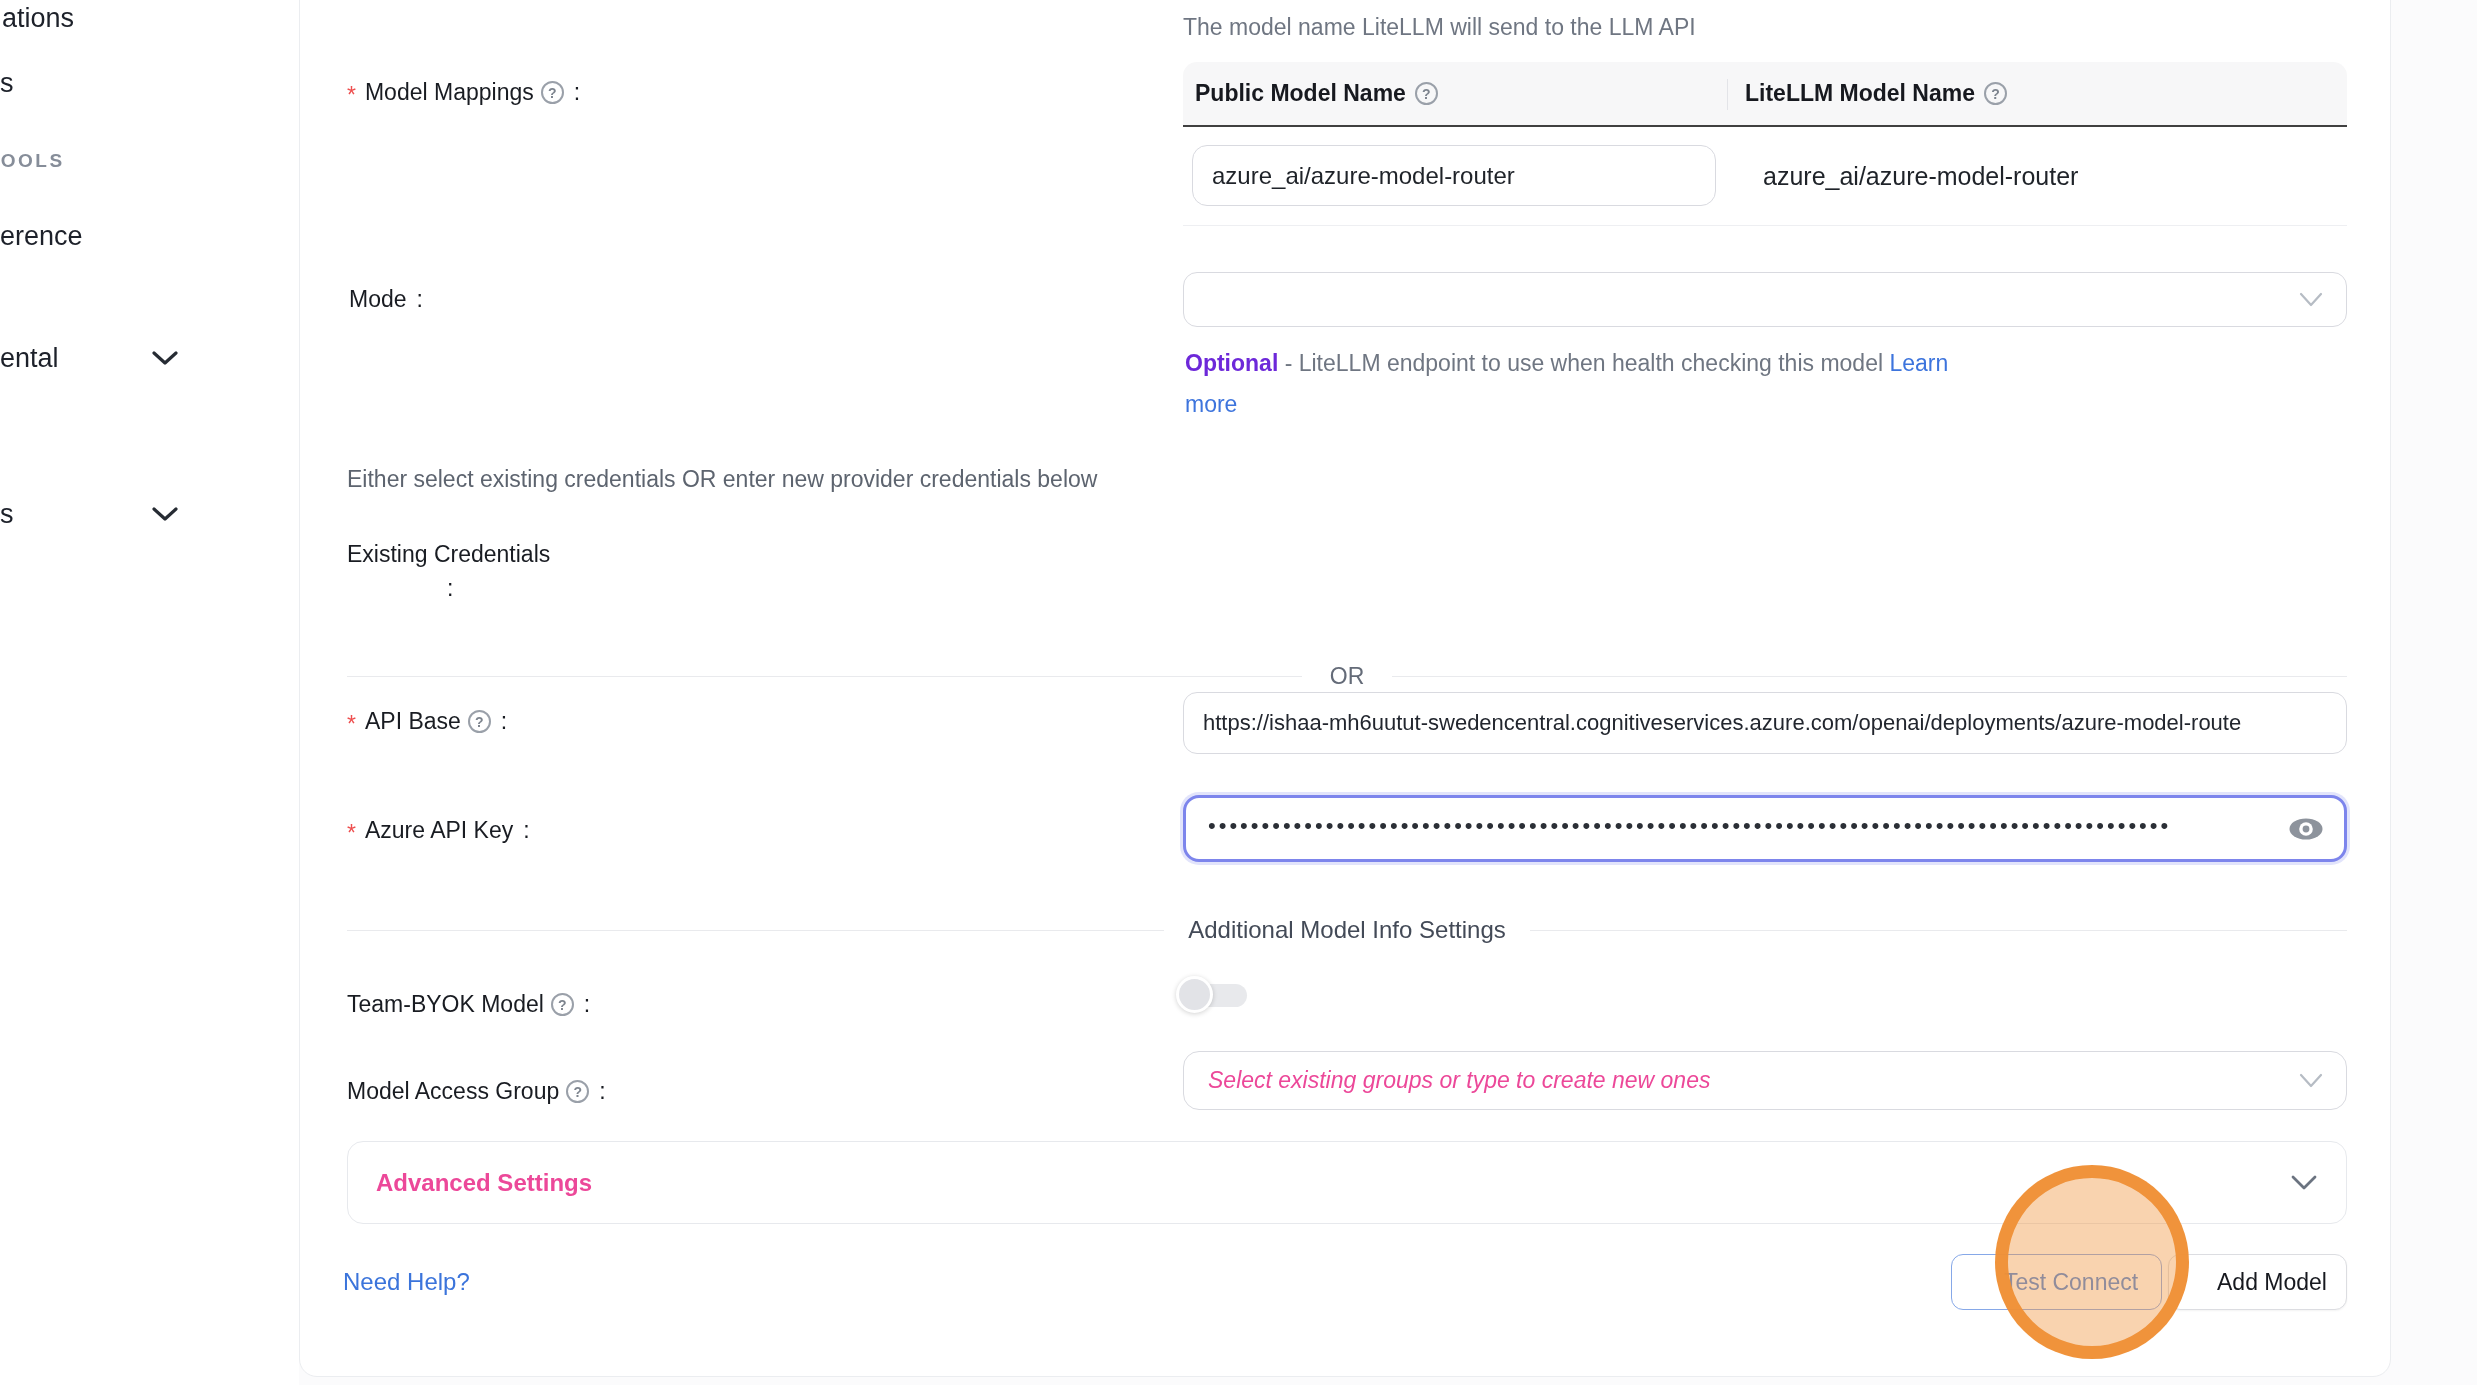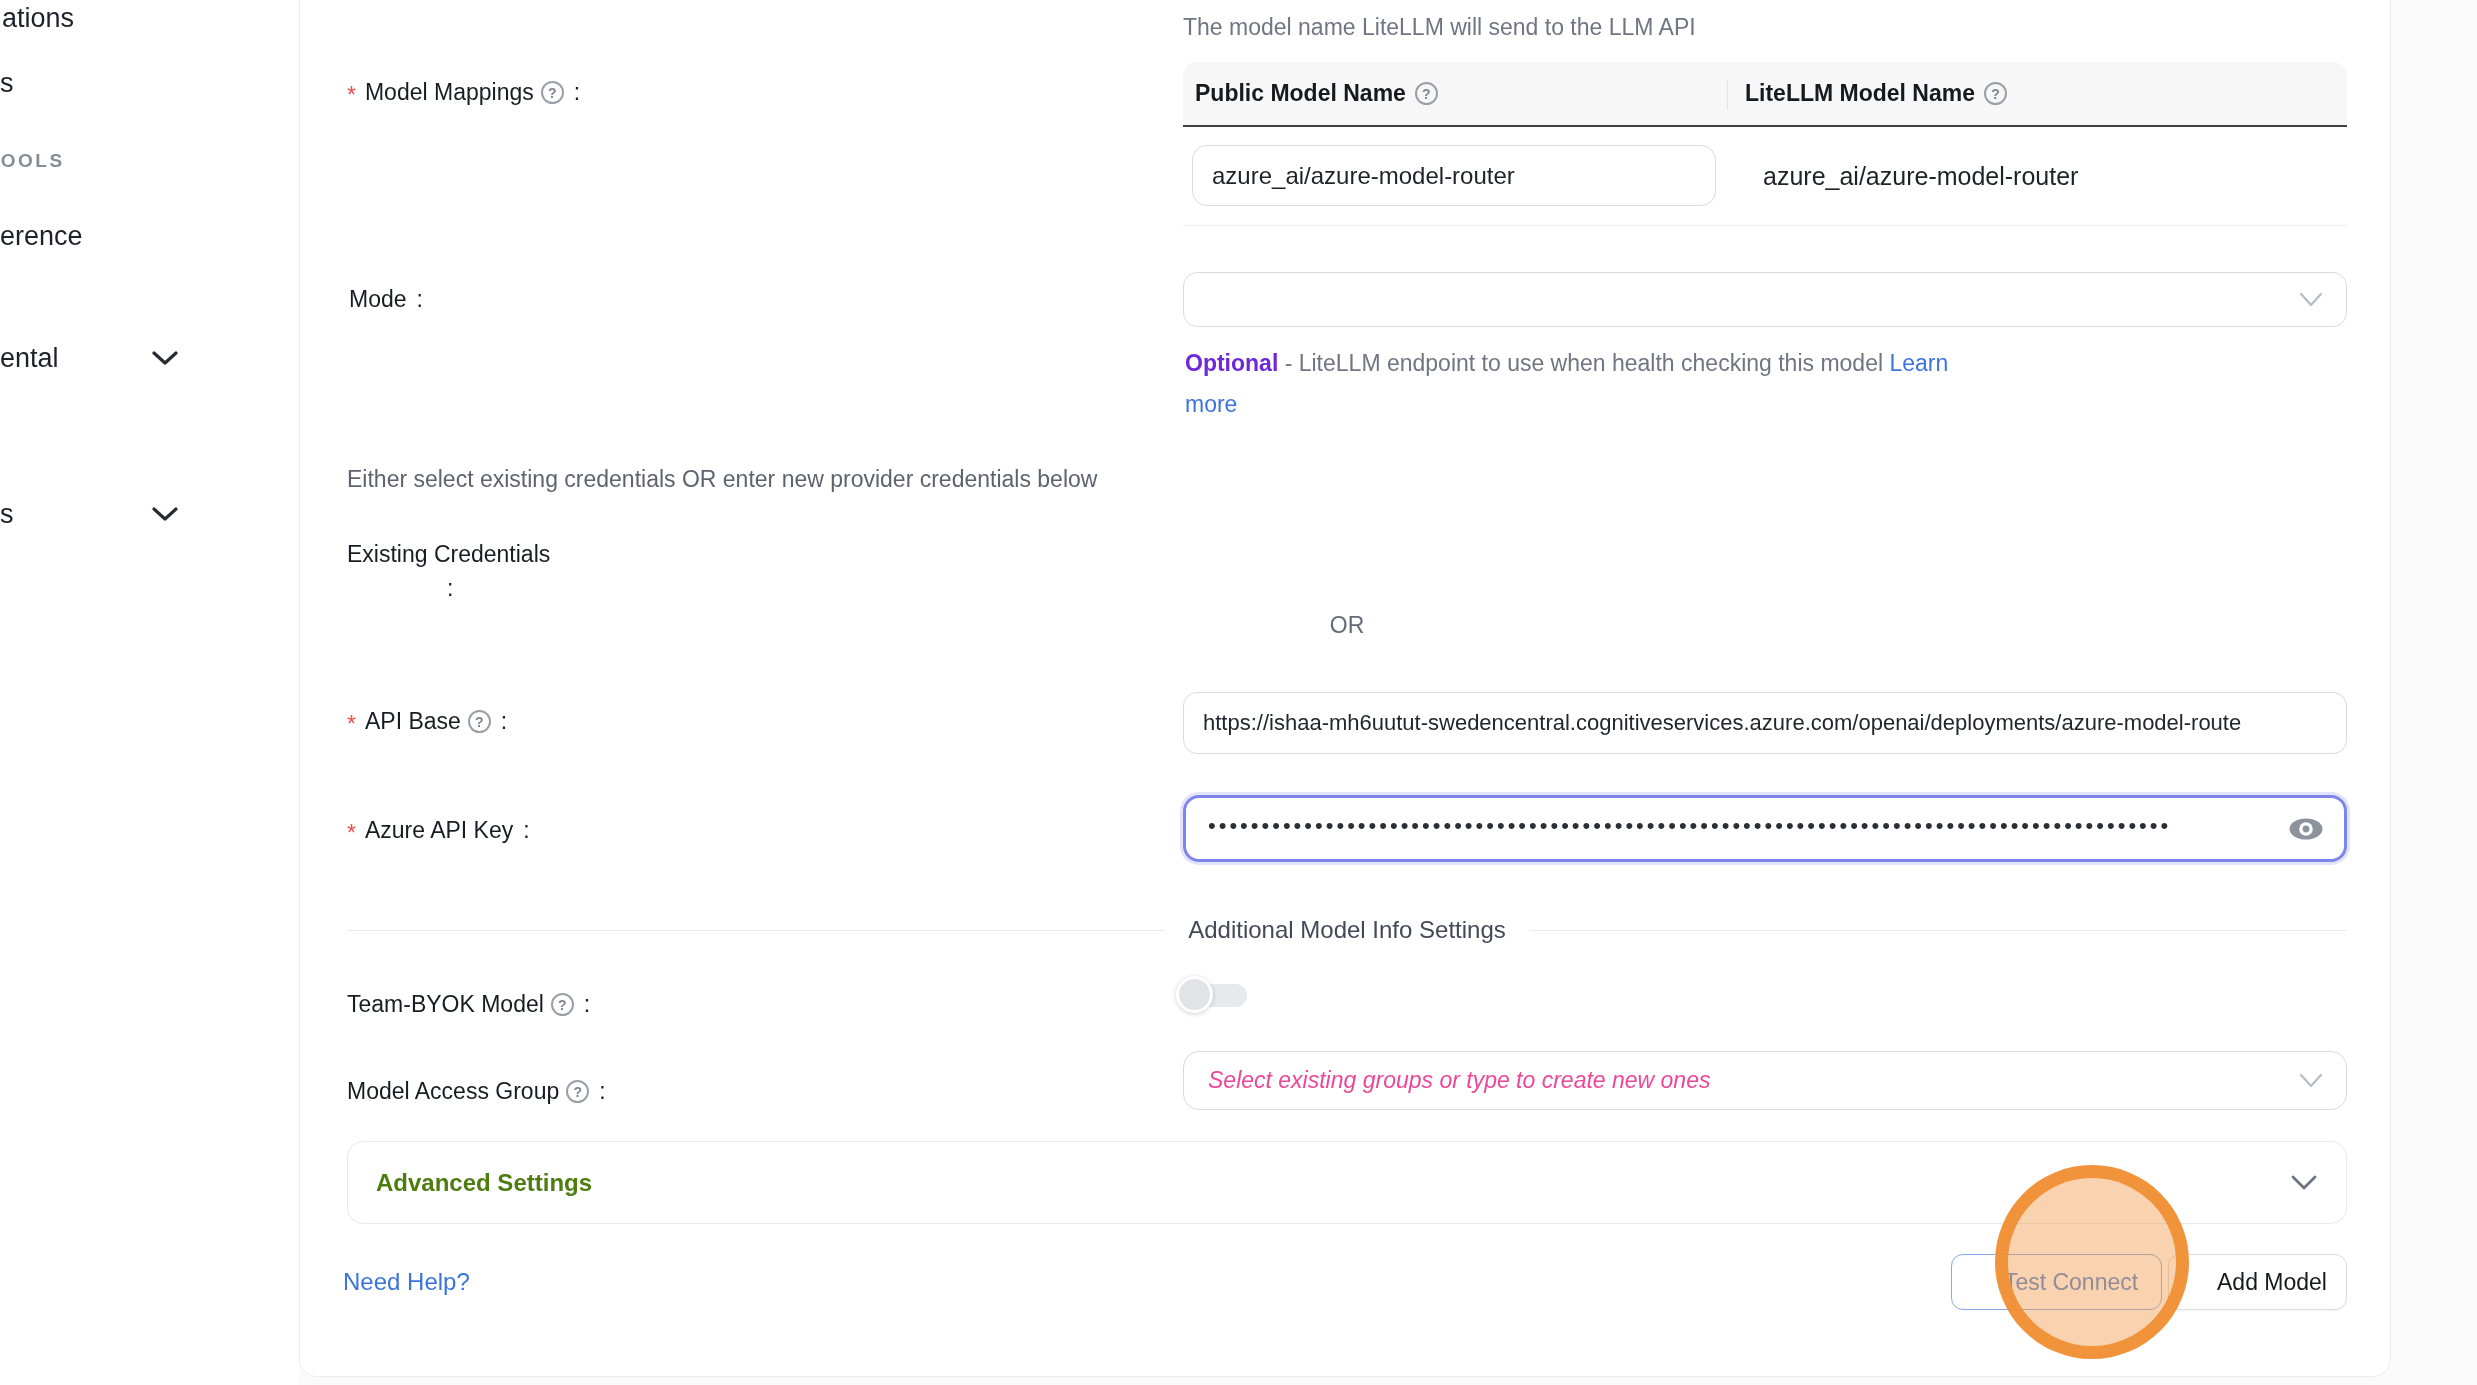--- a/index.html
+++ b/index.html
@@ -100,21 +100,21 @@
     background:#e2e3e7;border:3px solid #ffffff;box-sizing:border-box;
     box-shadow:0 1px 5px rgba(0,0,0,0.18);
   }
 
   
   .adv{
     position:absolute;left:347px;top:1141px;width:2000px;height:83px;
     border:1.5px solid #e7e9ed;border-radius:16px;box-sizing:border-box;background:#fff;
     display:flex;align-items:center;padding:0 28px;cursor:pointer;
   }
-  .adv .adv-label{font-size:24px;font-weight:700;color:#4d7c0f;flex:1;}
+  .adv .adv-label{font-size:24px;font-weight:700;color:#ec4899;flex:1;}
 
   
   .need-help{position:absolute;left:343px;top:1268px;font-size:24px;color:#3b74db;cursor:pointer;}
   .btn{
     position:absolute;top:1254px;height:56px;border-radius:12px;background:#fff;
     display:flex;align-items:center;justify-content:center;font-size:23px;box-sizing:border-box;cursor:pointer;padding-left:29px;
   }
   .btn-test{left:1951px;width:211px;border:1.5px solid #86a8e8;color:#4d86dc;}
   .btn-add{left:2168px;width:179px;border:1.5px solid #dcdde1;color:#17191f;box-shadow:0 1px 2px rgba(0,0,0,0.05);}
 
@@ -192,21 +192,21 @@
     <a><span>Learn</span><br><span>more</span></a>
   </div>
 
   <div class="abs" style="left:347px;top:466px;font-size:23px;color:#5d646f;">Either select existing credentials OR enter new provider credentials below</div>
 
   <div class="abs label-row" style="left:347px;top:541px;flex-direction:column;">
     <span>Existing Credentials</span>
     <span class="colon">:</span>
   </div>
 
-  <div class="tdivider" style="top:612px;flex-direction:column;">
+  <div class="tdivider" style="top:663px;">
     <div class="line"></div>
     <div class="dtext">OR</div>
     <div class="line"></div>
   </div>
 
   <div class="abs label-row" style="left:347px;top:708px;">
     <span class="req">*</span>
     <span>API Base</span>
     <span class="qicon">?</span>
     <span class="colon">:</span>

